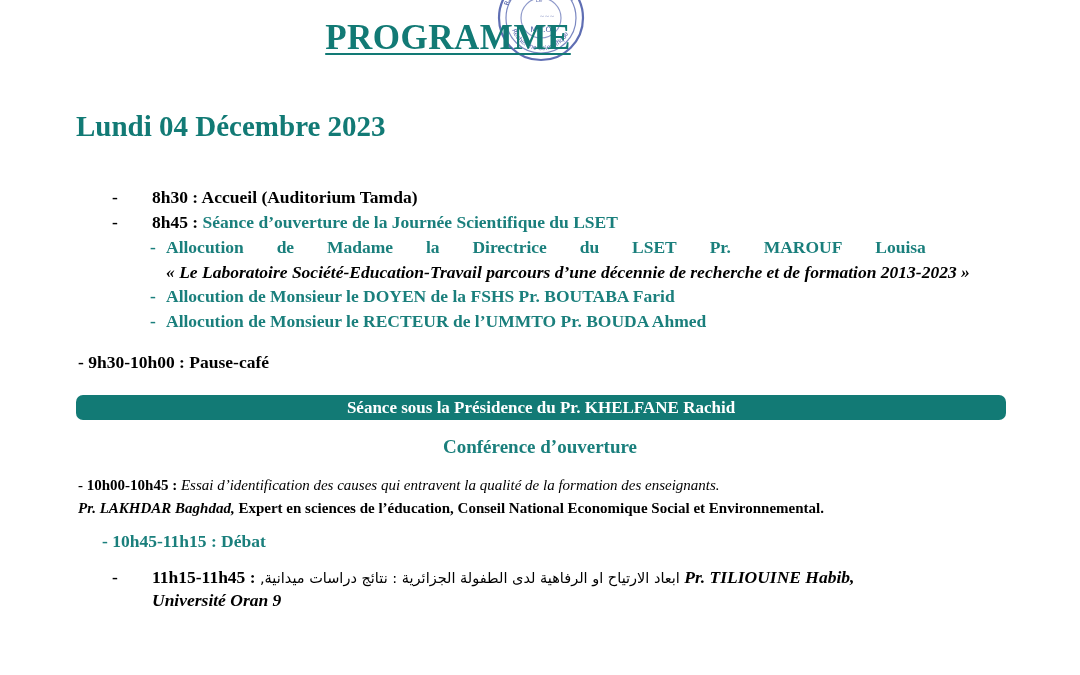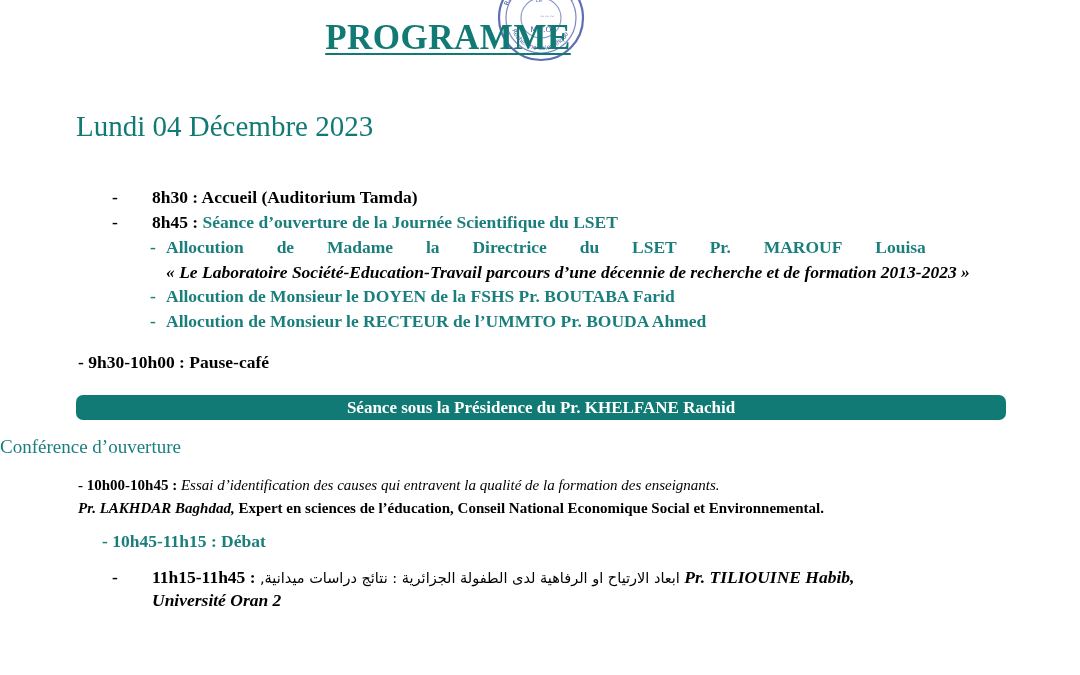--- a/index.html
+++ b/index.html
@@ -49,21 +49,21 @@
     color: #127a75;
     text-decoration: underline;
     text-decoration-thickness: 2px;
     text-underline-offset: 4px;
   }
 
   
   .date-heading {
     margin: 6px 0 0 76px;
     font-family: "Liberation Serif", serif;
-    font-weight: normal;
+    font-weight: bold;
     font-size: 29px;
     color: #127a75;
   }
 
   
   .block-1 {
     margin: 42px 0 0 0;
     padding-left: 112px;
     font-size: 17.5px;
     line-height: 1.42;
@@ -124,22 +124,22 @@
     font-size: 17px;
     display: flex;
     align-items: center;
     justify-content: center;
     border-radius: 7px;
   }
 
   
   .conf-title {
     margin: 16px 0 16px 0;
-    text-align: left;
-    font-weight: normal;
+    text-align: center;
+    font-weight: bold;
     font-size: 19px;
     color: #1a7f7c;
   }
   .body-2 {
     margin: 6px 0 0 78px;
     font-size: 15px;
     line-height: 1.55;
     width: 930px;
   }
   .italic { font-style: italic; }
@@ -257,15 +257,15 @@
     <span class="bold italic">Pr. LAKHDAR Baghdad,</span><span class="bold"> Expert en sciences de l’éducation, Conseil National Economique Social et Environnemental</span><span class="bold">.</span>
   </div>
 
   <div class="debat">- 10h45-11h15 : Débat</div>
 
   <div class="last-item">
     <span class="dash bold">-</span>
     <span class="bold">11h15-11h45 :  </span><span class="arabic">ابعاد الارتياح او الرفاهية لدى الطفولة الجزائرية : نتائج دراسات ميدانية,</span>
     <span class="bold italic">Pr. TILIOUINE Habib,</span>
   </div>
-  <div class="cut">Université Oran 2</div>
+  <div class="cut">Université Oran 9</div>
 
 </div>
 
 </body></html>

